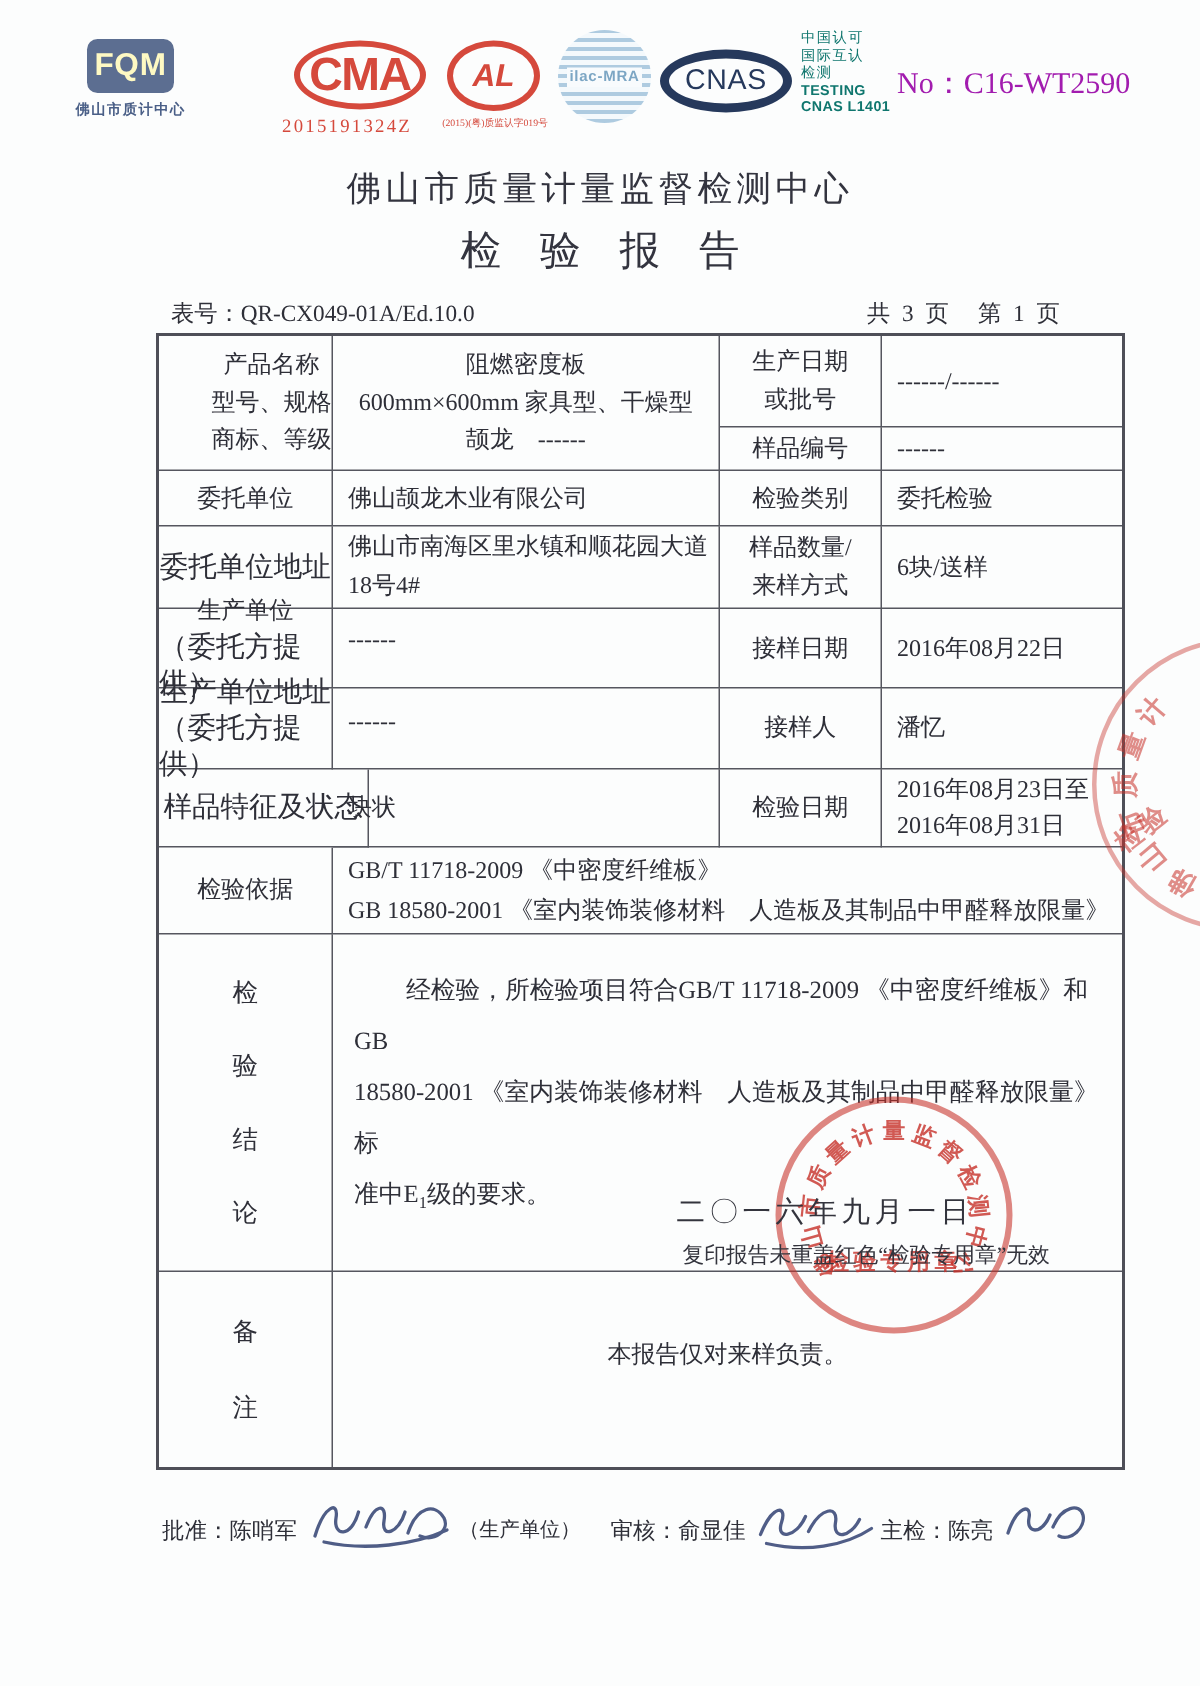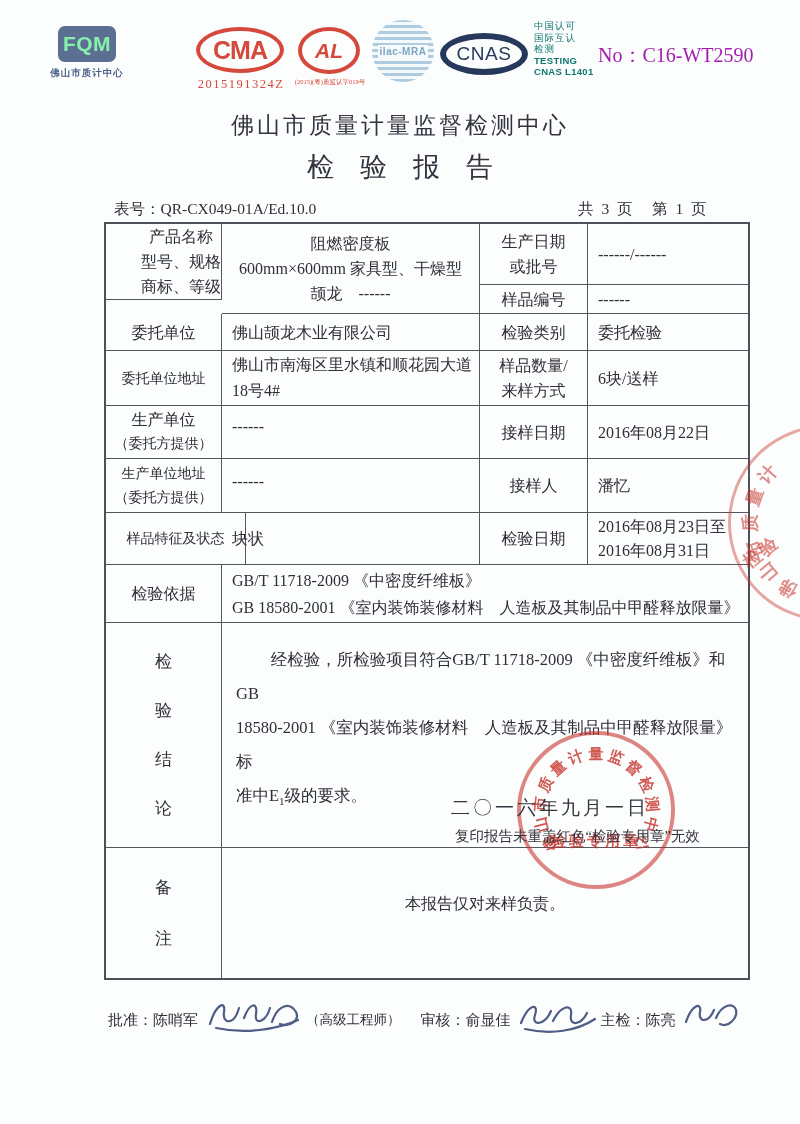--- a/index.html
+++ b/index.html
@@ -2,28 +2,28 @@
 <html><head>
 <meta charset="utf-8">
 <style>
   html,body{margin:0;padding:0;background:#e8e8e8;}
   .page{position:relative;width:800px;height:1124px;margin:0 auto;background:#fcfdfd;
         overflow:hidden;font-family:"Liberation Serif",serif;color:#2e2f38;}
   .abs{position:absolute;}
 
   
   .fqm-box{left:58px;top:26px;width:58px;height:36px;background:#5c6e91;border-radius:7px;
-           display:flex;align-items:center;justify-content:center;color:#86efac;
+           display:flex;align-items:center;justify-content:center;color:#fef9c3;
            font-family:"Liberation Sans",sans-serif;font-weight:bold;font-size:21px;letter-spacing:.5px;}
   .fqm-org{left:30px;top:67px;width:114px;text-align:center;font-size:9.5px;color:#4a5f87;
            letter-spacing:1px;font-weight:bold;}
   .cma-ell{left:196px;top:27px;width:88px;height:46px;border:4.5px solid #d5493c;border-radius:50%;
            display:flex;align-items:center;justify-content:center;box-sizing:border-box;}
-  .cma-txt{color:#d5493c;font-weight:bold;font-size:25px;font-family:"Liberation Sans",sans-serif;letter-spacing:-1px;}
-  .cma-num{left:188px;top:77px;width:106px;text-align:center;color:#d5493c;font-size:12.5px;letter-spacing:1.5px;}
+  .cma-txt{color:#d5493c;font-weight:bold;font-size:31px;font-family:"Liberation Sans",sans-serif;letter-spacing:-1px;}
+  .cma-num{left:188px;top:77px;width:106px;color:#d5493c;font-size:12.5px;letter-spacing:1.5px;}
   .cal-ell{left:298px;top:27px;width:62px;height:47px;border:4.5px solid #d5493c;border-radius:50%;
            display:flex;align-items:center;justify-content:center;box-sizing:border-box;}
   .cal-txt{color:#d5493c;font-weight:bold;font-size:21px;font-style:italic;font-family:"Liberation Sans",sans-serif;}
   .cal-num{left:288px;top:78px;width:84px;text-align:center;color:#d5493c;font-size:6.5px;white-space:nowrap;}
   .ilac-circ{left:372px;top:20px;width:62px;height:62px;border-radius:50%;
              background:repeating-linear-gradient(0deg,#aecbe0 0 3px,#f4f9fc 3px 6px);
              display:flex;align-items:center;justify-content:center;}
   .ilac-band{background:#f8fbfd;padding:1px 2px;font-family:"Liberation Sans",sans-serif;
              font-weight:bold;font-size:10px;color:#7ca6c4;letter-spacing:.5px;}
   .cnas-ell{left:440px;top:33px;width:88px;height:42px;border:6px solid #26395c;border-radius:50%;
@@ -42,21 +42,21 @@
   .meta-pages{left:578px;top:199px;font-size:15.5px;letter-spacing:2px;}
 
   
   .tbl{left:104px;top:222px;width:642px;height:754px;border:2px solid #4e4f58;box-sizing:content-box;}
   .cell{position:absolute;box-sizing:border-box;display:flex;flex-direction:column;
         align-items:center;justify-content:center;font-size:16px;line-height:25px;color:#2e2f38;}
   .br{border-right:1.5px solid #55565f;}
   .bb{border-bottom:1.5px solid #55565f;}
   .cl{align-items:flex-start;padding-left:10px;padding-right:6px;text-align:left;}
   .vhead{justify-content:space-around;font-size:17px;}
-  .small{font-size:14px;}
+  .small{font-size:19px;}
 
   
   .concl-p{position:absolute;left:14px;top:20px;width:498px;font-size:16.5px;line-height:34px;text-align:left;}
   .concl-p .ind{text-indent:2.1em;}
   sub{font-size:11px;}
 
   
   .stamp-main{left:517px;top:731px;width:150px;height:150px;border:4px solid rgba(198,48,40,.58);
               border-radius:50%;z-index:5;}
   .stamp-main span.ac{position:absolute;left:50%;top:50%;font-weight:bold;font-size:15px;
@@ -137,21 +137,21 @@
     <span>No：</span><span>C16-WT2590</span>
   </div>
 
   <div class="abs t-org">佛山市质量计量监督检测中心</div>
   <div class="abs t-doc">检验报告</div>
   <div class="abs meta-form">表号：QR-CX049-01A/Ed.10.0</div>
   <div class="abs meta-pages">共 3 页　第 1 页</div>
 
   <div class="abs tbl">
 
-    <div class="cell br bb" style="left:0;top:0;width:116px;height:76px;padding-left:35px;">
+    <div class="cell br bb" style="left:0;top:0;width:116px;height:90px;padding-left:35px;">
       <div>产品名称</div>
       <div>型号、规格</div>
       <div>商标、等级</div>
     </div>
     <div class="cell br bb" style="left:116px;top:0;width:258px;height:90px;">
       <div>阻燃密度板</div>
       <div>600mm×600mm 家具型、干燥型</div>
       <div>颉龙　------</div>
     </div>
     <div class="cell br bb" style="left:374px;top:0;width:108px;height:61px;">
@@ -302,21 +302,21 @@
     <span class="nm">批准：</span>
       <span class="nm">陈哨军</span>
     <svg width="100" height="42" viewBox="0 0 100 42" style="margin:-10px 2px 0 6px;">
       <g fill="none" stroke="#3d4c7a" stroke-width="2.2" stroke-linecap="round" opacity="0.9">
         <path d="M6,30 C12,10 22,6 20,18 C18,30 30,32 35,14"></path>
         <path d="M40,24 C46,8 54,8 52,20 C50,32 62,28 66,14"></path>
         <path d="M68,28 C74,10 86,8 92,18 C96,26 86,34 76,30"></path>
         <path d="M12,34 C40,40 72,36 94,26"></path>
       </g>
     </svg>
-    <span class="nm ftitle">（高级工程师）</span>
+    <span class="nm ftitle">（生产单位）</span>
     <span class="nm" style="margin-left:20px;">审核：</span>
       <span class="nm">俞显佳</span>
     <svg width="86" height="42" viewBox="0 0 86 42" style="margin:-8px 0 0 4px;">
       <g fill="none" stroke="#3d4c7a" stroke-width="2.2" stroke-linecap="round" opacity="0.9">
         <path d="M6,28 C14,8 24,8 20,20 C16,32 30,30 36,16"></path>
         <path d="M38,26 C46,10 58,8 56,20 C54,32 66,30 72,18"></path>
         <path d="M10,34 C36,40 62,36 80,24"></path>
       </g>
     </svg>
     <span class="nm">主检：</span>

